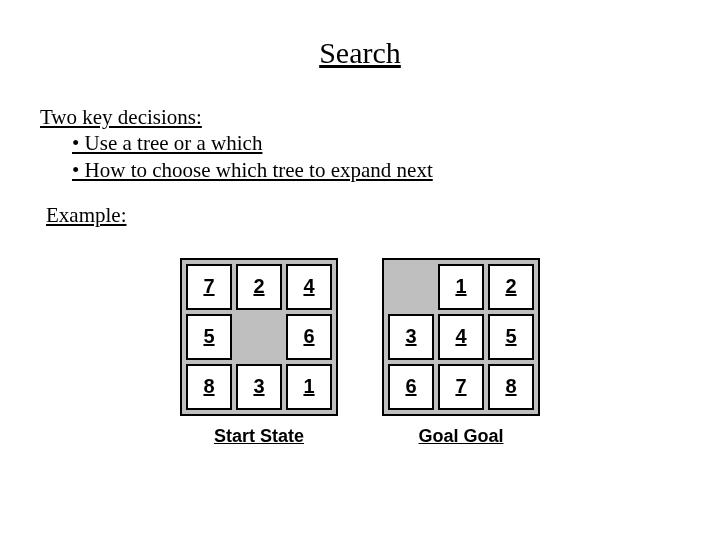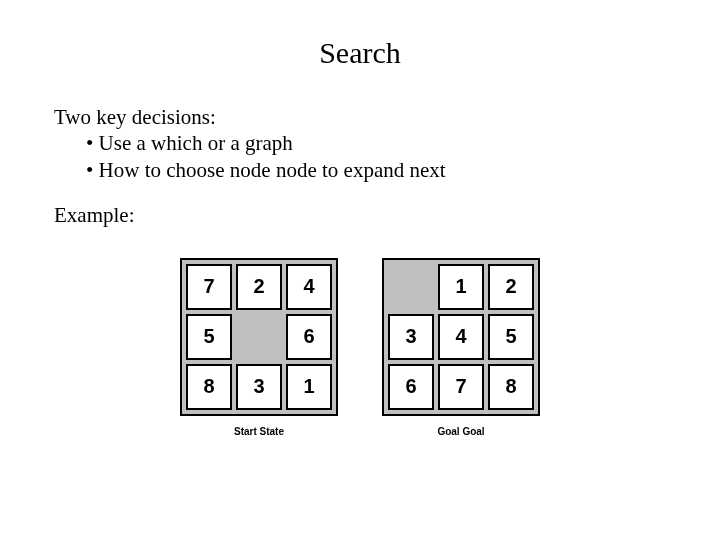--- a/index.html
+++ b/index.html
@@ -5,39 +5,41 @@
   body {
     margin: 0;
     padding: 0;
     width: 720px;
     height: 540px;
     font-family: "Times New Roman", Times, serif;
     background: #fff;
     color: #000;
   }
   .slide {
-    padding: 30px 54px;
+    padding: 30px 40px;
+    text-decoration: underline;
   }
   .title {
     text-align: center;
     font-size: 30px;
     margin-top: 6px;
     margin-bottom: 34px;
   }
   .body-text {
     font-size: 21px;
     line-height: 1.25;
     margin-top: 12px;
   }
   .indent {
     padding-left: 32px;
   }
   .example-label {
     margin-top: 20px;
     font-size: 21px;
+    margin-left: 6px;
   }
   .puzzles {
     display: flex;
     justify-content: center;
     gap: 44px;
     margin-top: 30px;
   }
   .puzzle-block {
     display: flex;
     flex-direction: column;
@@ -62,35 +64,35 @@
   }
   .cell.tile {
     background: #fff;
     border: 2px solid #000;
   }
   .cell.blank {
     background: #bfbfbf;
   }
   .caption {
     font-family: Arial, Helvetica, sans-serif;
-    font-size: 10px;
+    font-size: 18px;
     font-weight: bold;
     margin-top: 10px;
   }
 </style>
 </head>
 <body>
 
 <div class="slide">
   <div class="title">Search</div>
 
   <div class="body-text">
     <div>Two key decisions:</div>
-    <div class="indent">• Use a which or a graph</div>
-    <div class="indent">• How to choose node node to expand next</div>
+    <div class="indent">• Use a tree or a which</div>
+    <div class="indent">• How to choose which tree to expand next</div>
   </div>
 
   <div class="example-label">Example:</div>
 
   <div class="puzzles">
 
     <div class="puzzle-block">
       <div class="board">
         <div class="cell tile">7</div>
         <div class="cell tile">2</div>

